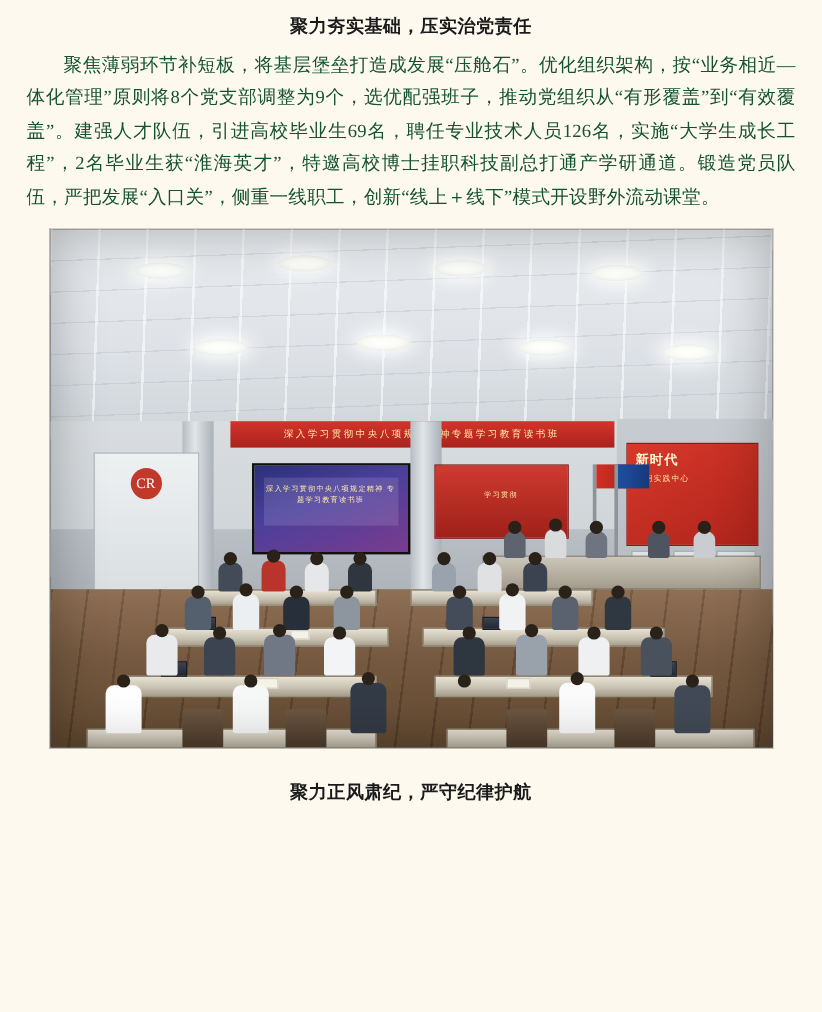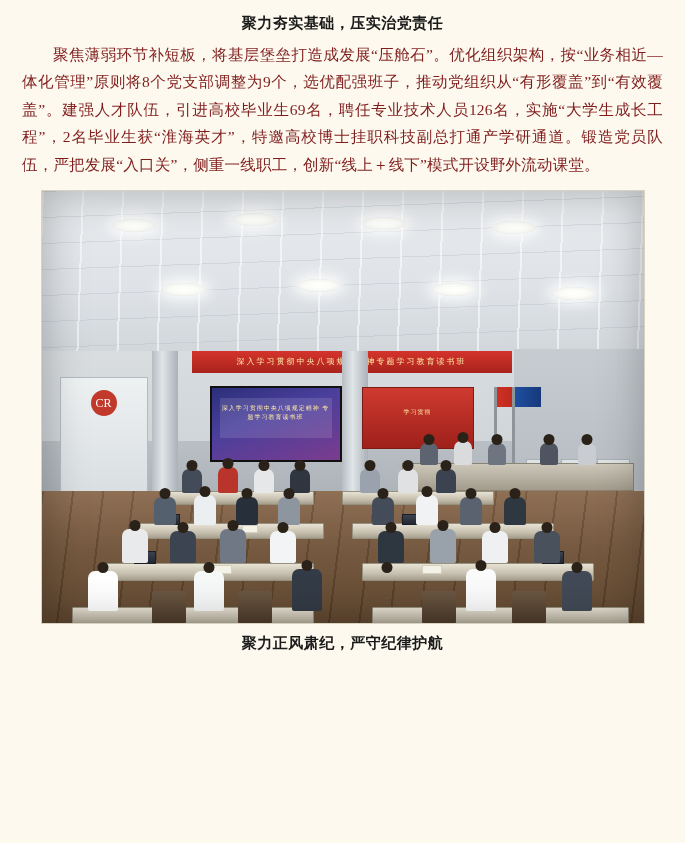--- a/index.html
+++ b/index.html
@@ -31,21 +31,21 @@
     font-weight: bold;
     color: #1a1a1a;
     letter-spacing: 0.5px;
     margin: 12px 0 6px 0;
     line-height: 1.5;
     font-family: "Liberation Serif", serif;
   }
   .para {
     font-size: 15.5px;
     line-height: 1.78;
-    color: #7f1d1d;
+    color: #14532d;
     text-align: justify;
     text-justify: inter-ideograph;
     text-indent: 2em;
     margin: 0 0 4px 0;
     font-family: "Liberation Serif", serif;
     letter-spacing: 0.2px;
   }
   .photo-wrap {
     margin: 12px 0 6px 0;
     display: flex;
@@ -180,21 +180,21 @@
     grid-template-columns: repeat(3, 1fr);
     grid-template-rows: repeat(2, 1fr);
     gap: 3px;
   }
   .poster-grid div {
     background: linear-gradient(180deg, #dfe4e6, #c3cace);
     border: 1px solid #a9b0b5;
   }
   .left-board {
     position: absolute;
-    left: 18px; top: 186px;
+    left: 36px; top: 186px;
     width: 86px; height: 130px;
     background: linear-gradient(180deg, #eef1f2 0%, #d7dcdf 100%);
     border: 1px solid #b4bbc0;
   }
   .left-board .lb-logo {
     margin: 12px auto 0 auto;
     width: 26px; height: 26px;
     border-radius: 50%;
     background: #c0392b;
     color: #fff;
@@ -264,21 +264,21 @@
     background: linear-gradient(180deg, #3b4250, #222832);
     border: 1px solid #1a1f27;
   }
   .paper {
     position: absolute;
     width: 14px; height: 6px;
     background: #f4f1e6;
     border: 1px solid #d4cfbe;
   }
   .caption-bottom {
-    margin-top: 8px;
+    margin-top: 26px;
   }
   .vignette {
     position: absolute;
     inset: 0;
     box-shadow: inset 0 0 46px rgba(0,0,0,0.28);
     pointer-events: none;
   }
 </style>
 </head>
 <body>
@@ -317,20 +317,24 @@
 
         <div class="screen">
           <div class="screen-inner">深入学习贯彻中央八项规定精神 专题学习教育读书班</div>
         </div>
 
         <div class="red-panel">
           <div class="rp-text">学习贯彻</div>
         </div>
 
         <div class="right-wall"></div>
+        <div class="poster-red">
+          <div class="pr-title">新时代</div>
+          <div class="pr-sub">文明实践中心</div>
+        </div>
         <div class="poster-grid">
           <div></div>
           <div></div>
           <div></div>
           <div></div>
           <div></div>
           <div></div>
         </div>
 
         <div class="flag" style="left:452px;">

